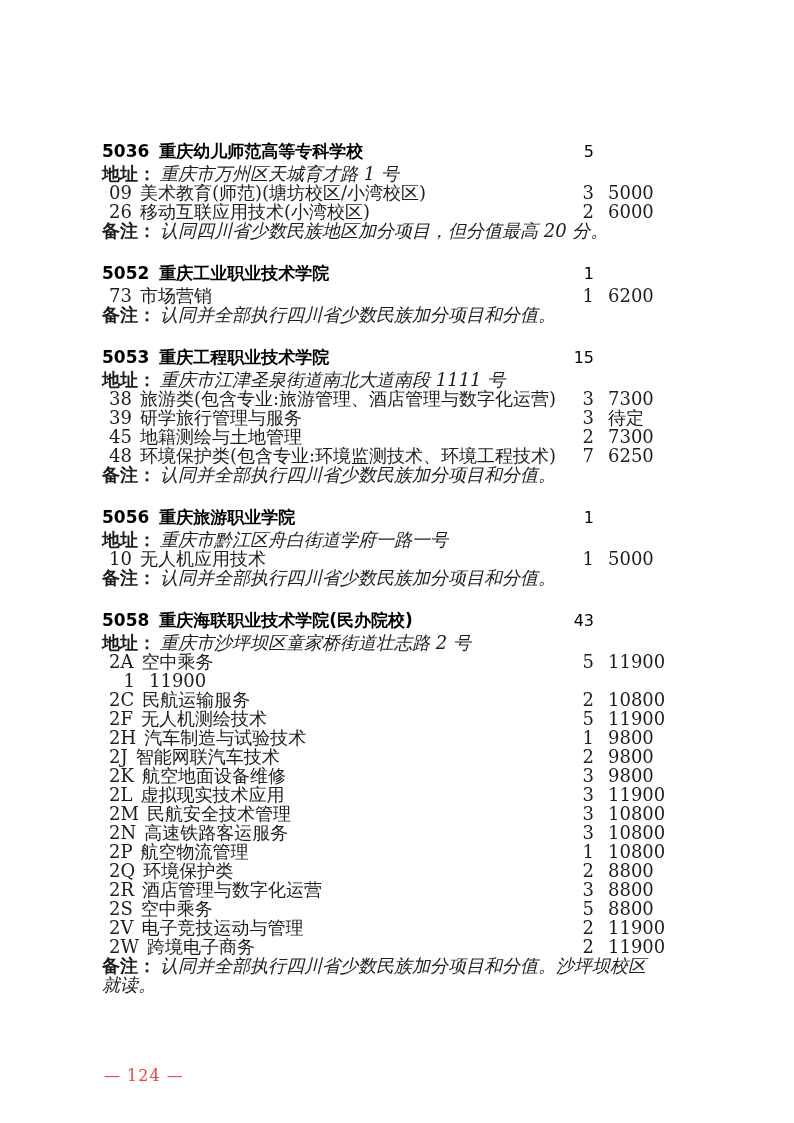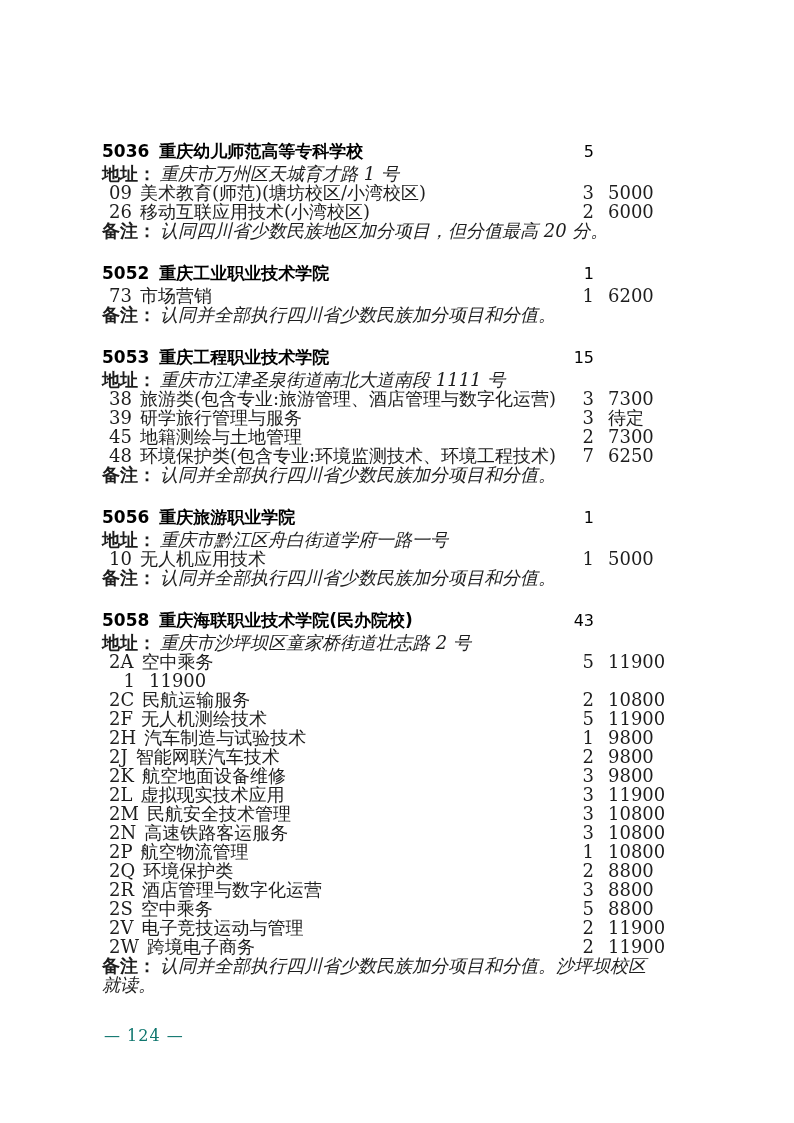--- a/index.html
+++ b/index.html
@@ -17,21 +17,21 @@
   .school-header{font-size:17px;line-height:24px;font-weight:700;
     font-family:"DejaVu Sans","Liberation Sans",sans-serif;color:#000;}
   .school-header .title-code{margin-right:10px;}
   .school-header .quota{font-size:16px;font-weight:400;font-family:"DejaVu Sans","Liberation Sans",sans-serif;}
   .line{font-size:18px;line-height:19px;}
   .kai{font-style:italic;}
   .lbl{font-weight:700;font-style:normal;font-family:"DejaVu Sans","Liberation Sans",sans-serif;margin-right:4px;}
   .prog{padding-left:7px;}
   .pcode{margin-right:8px;}
   .footer{
-    position:absolute;left:104px;top:1026px;font-size:16px;color:#0f766e;
+    position:absolute;left:104px;top:1066px;font-size:16px;color:#ef4444;
     font-family:"DejaVu Serif","Liberation Serif",serif;letter-spacing:1px;
   }
 </style>
 </head>
 <body>
 
 <div class="content">
   <div class="school">
     <div class="school-header cols">
       <div class="grow">

